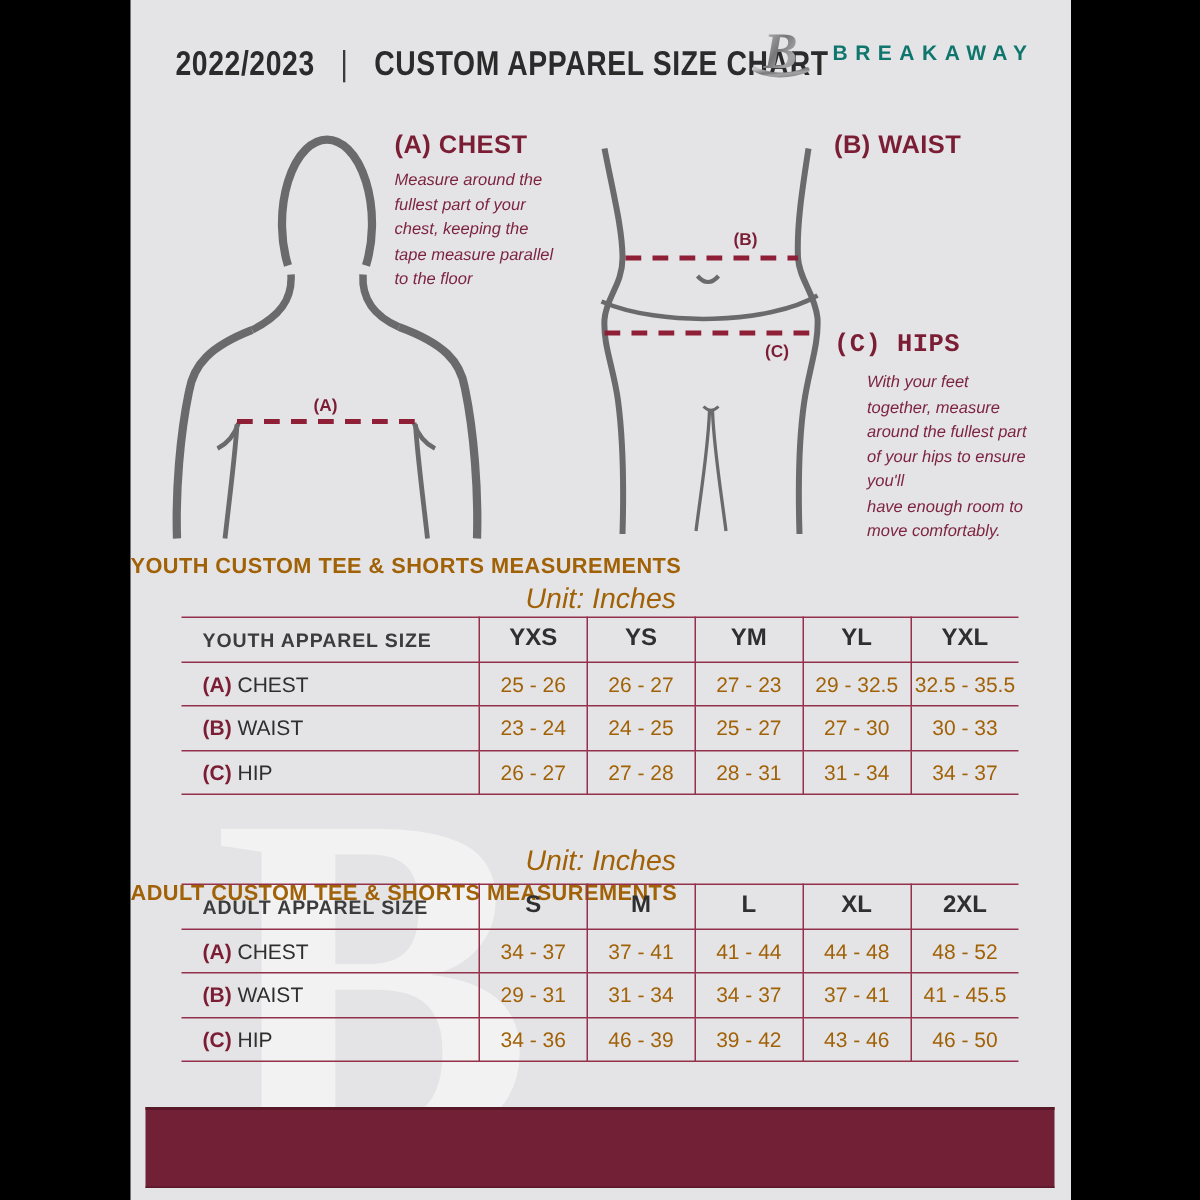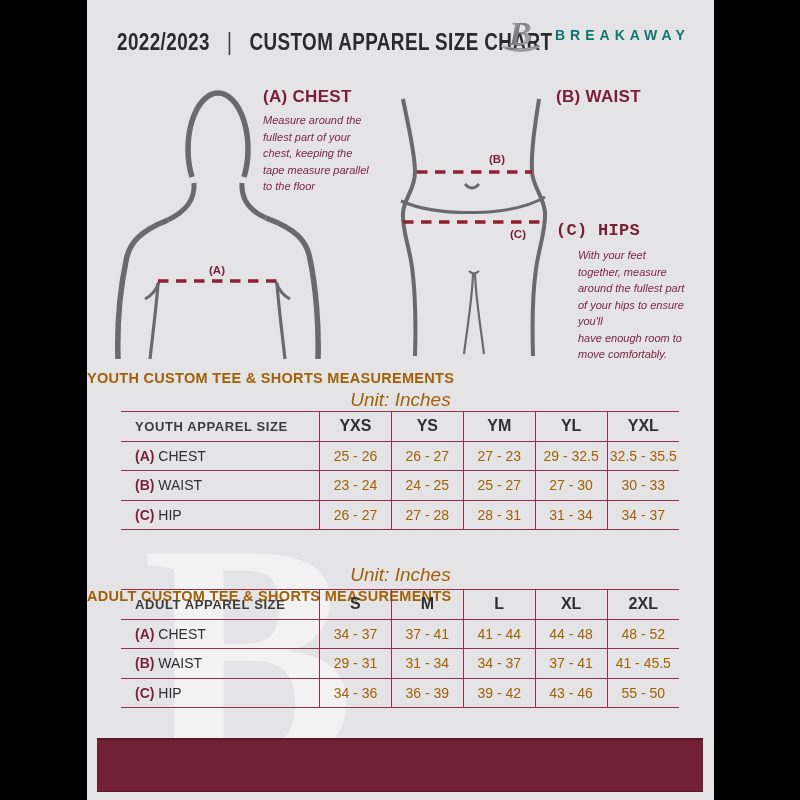--- a/index.html
+++ b/index.html
@@ -203,24 +203,24 @@
               <td class="row-label"><span class="prefix">(B)</span><span> WAIST</span></td>
               <td>29 - 31</td>
               <td>31 - 34</td>
               <td>34 - 37</td>
               <td>37 - 41</td>
               <td>41 - 45.5</td>
             </tr>
             <tr>
               <td class="row-label"><span class="prefix">(C)</span><span> HIP</span></td>
               <td>34 - 36</td>
-              <td>36 - 39</td>
+              <td>46 - 39</td>
               <td>39 - 42</td>
               <td>43 - 46</td>
-              <td>55 - 50</td>
+              <td>46 - 50</td>
             </tr>
           </tbody>
         </table>
       </div>
 
     <div class="footer-bar"></div>
   </div>
 </div>
 
 </body></html>

